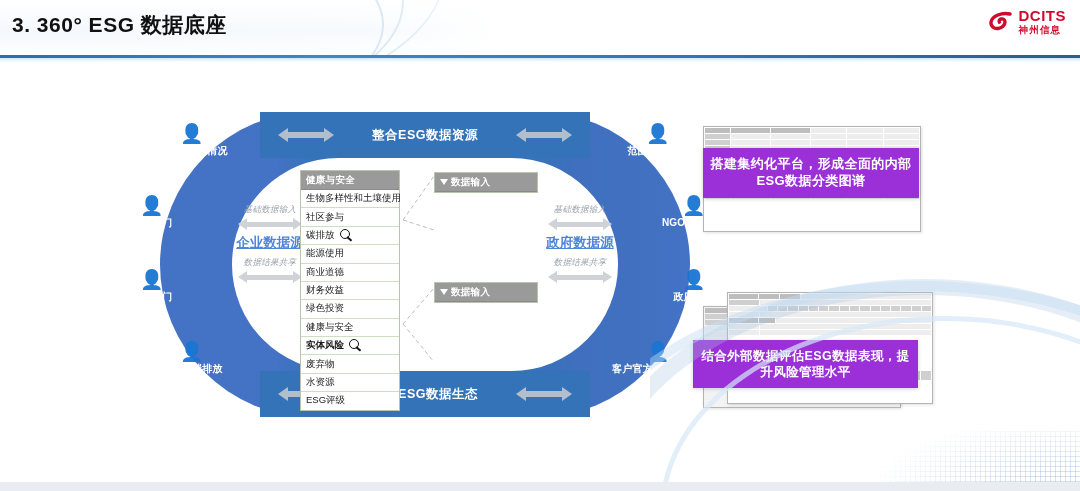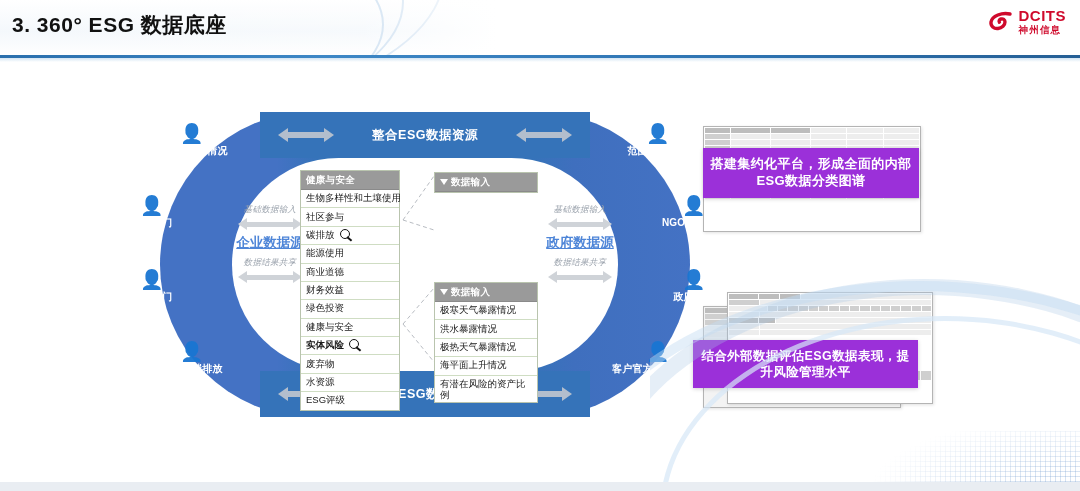--- a/index.html
+++ b/index.html
@@ -306,37 +306,20 @@
     <div class="tbl" id="tbl-in1">
       <div class="hd">
         <i class="caret"></i><span>数据输入</span>
       </div>
     </div>
 
     <div class="tbl" id="tbl-in2">
       <div class="hd">
         <i class="caret"></i><span>数据输入</span>
       </div>
-      <div>
-        <div class="row">
-            <span>极寒天气暴露情况</span>
-          </div>
-        <div class="row">
-            <span>洪水暴露情况</span>
-          </div>
-        <div class="row">
-            <span>极热天气暴露情况</span>
-          </div>
-        <div class="row">
-            <span>海平面上升情况</span>
-          </div>
-        <div class="row wrap">
-            <span>有潜在风险的资产比例</span>
-          </div>
-      </div>
     </div>
 
   </div>
 
   <div class="card" id="card2">
     <div class="mock" style="left:0;top:14px;width:196px;height:100px;background:#f3f3f3;">
       <div class="mrow">
           <div class="mc head" style="flex:1"></div>
           <div class="mc head" style="flex:1"></div>
           <div class="mc" style="flex:3"></div>

